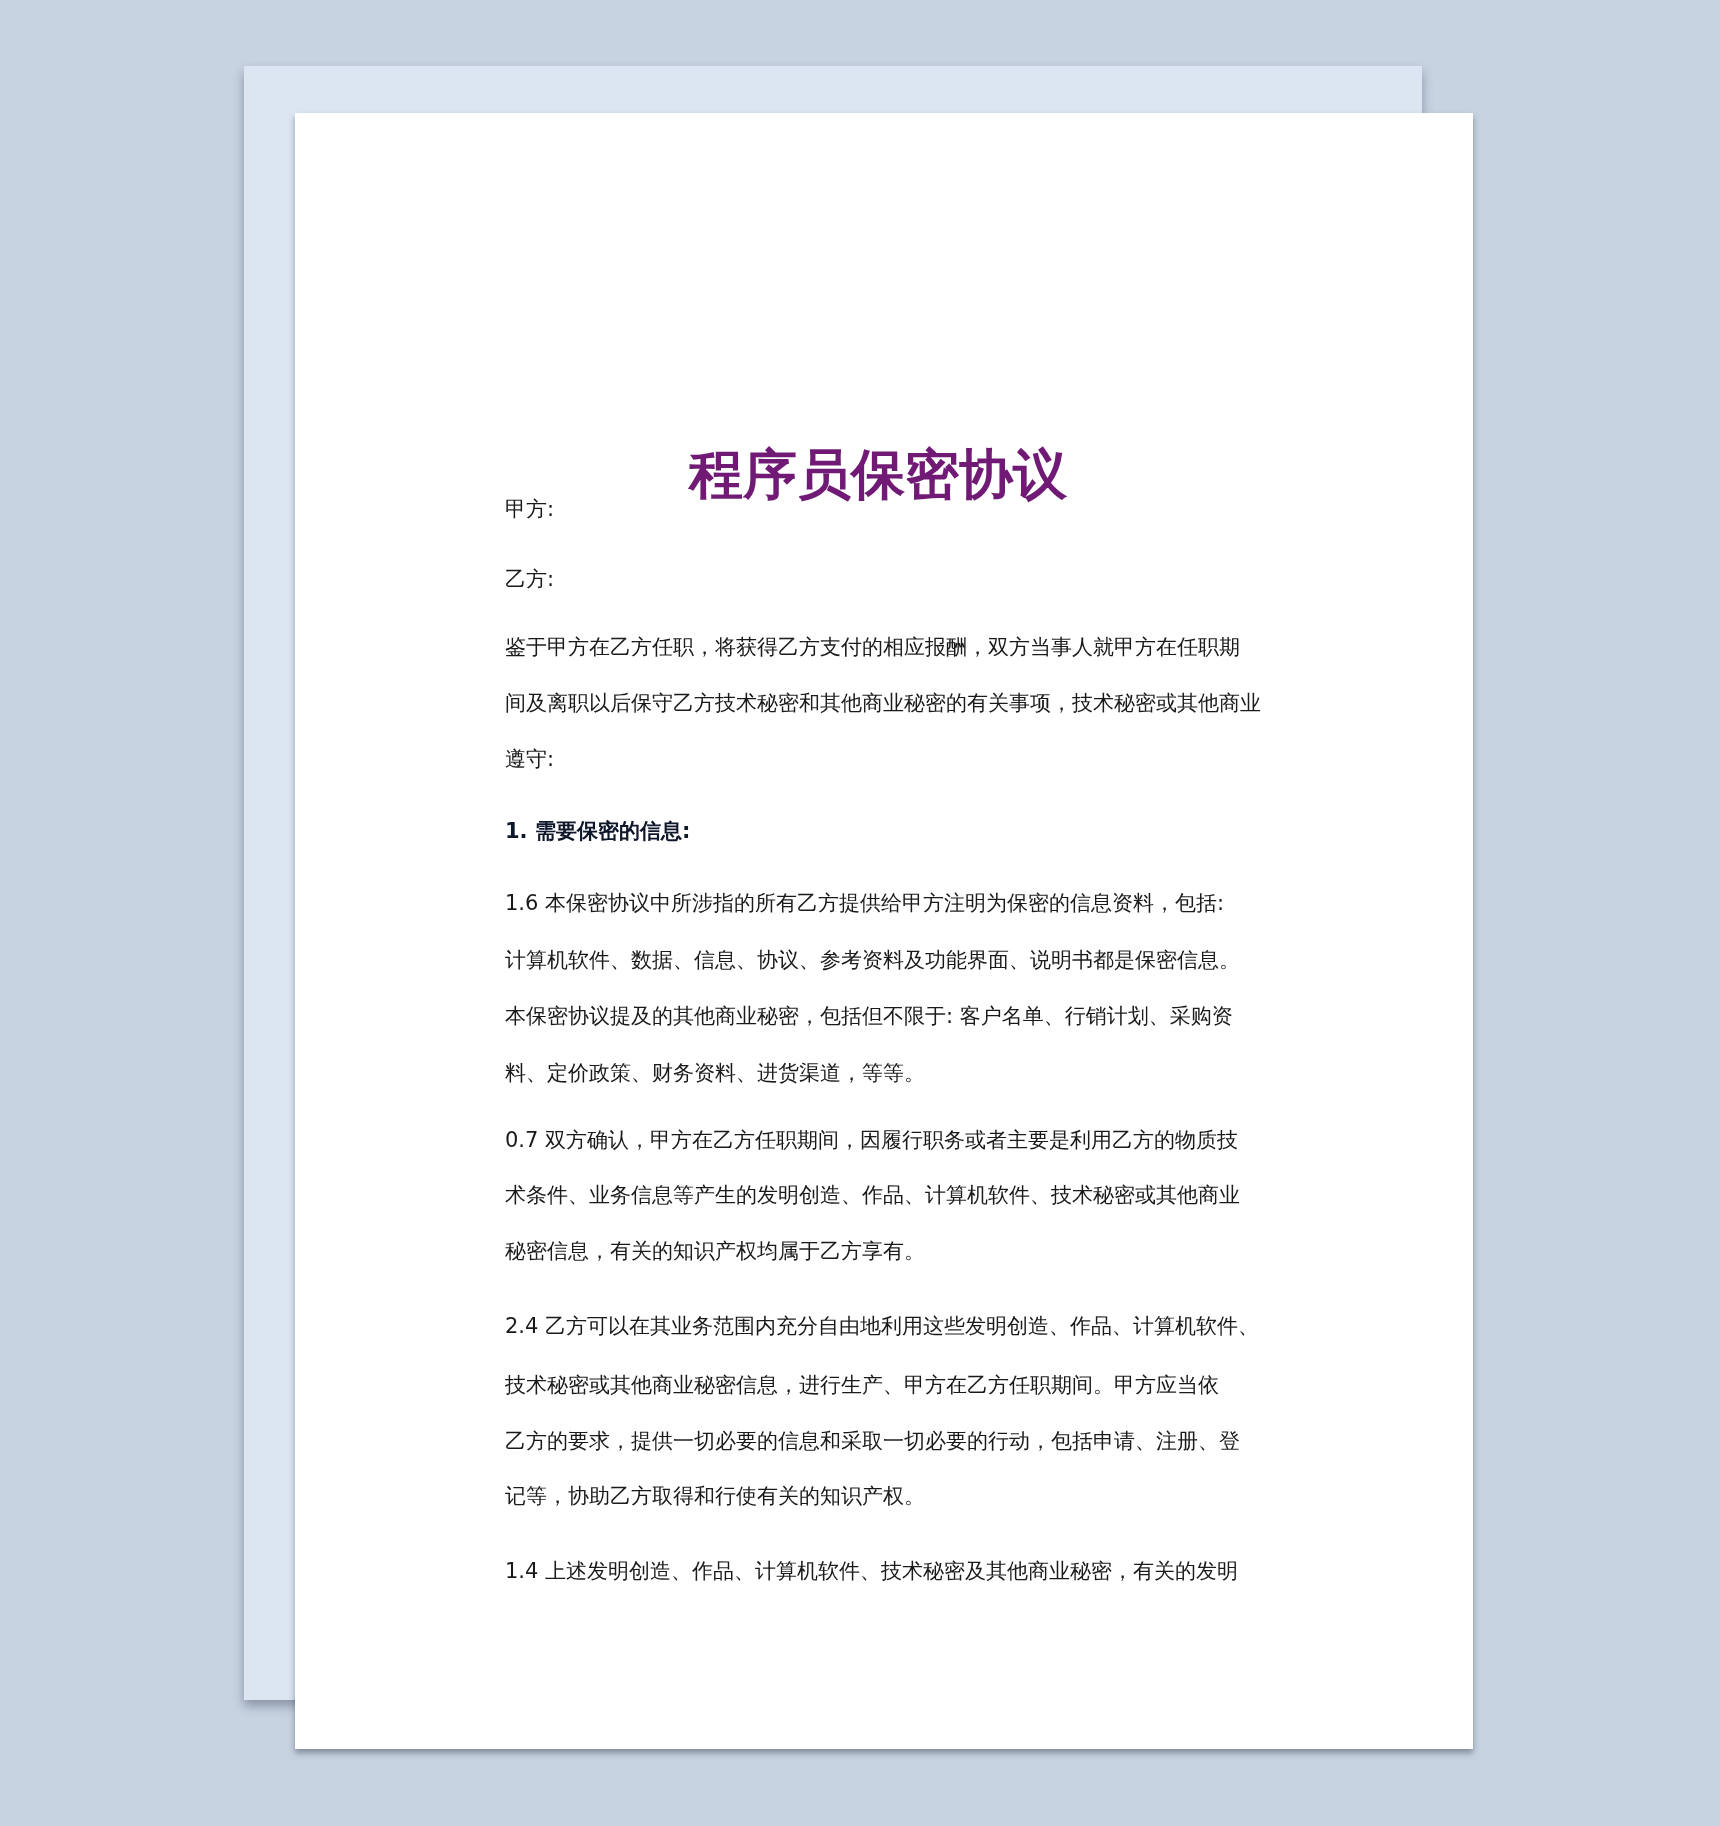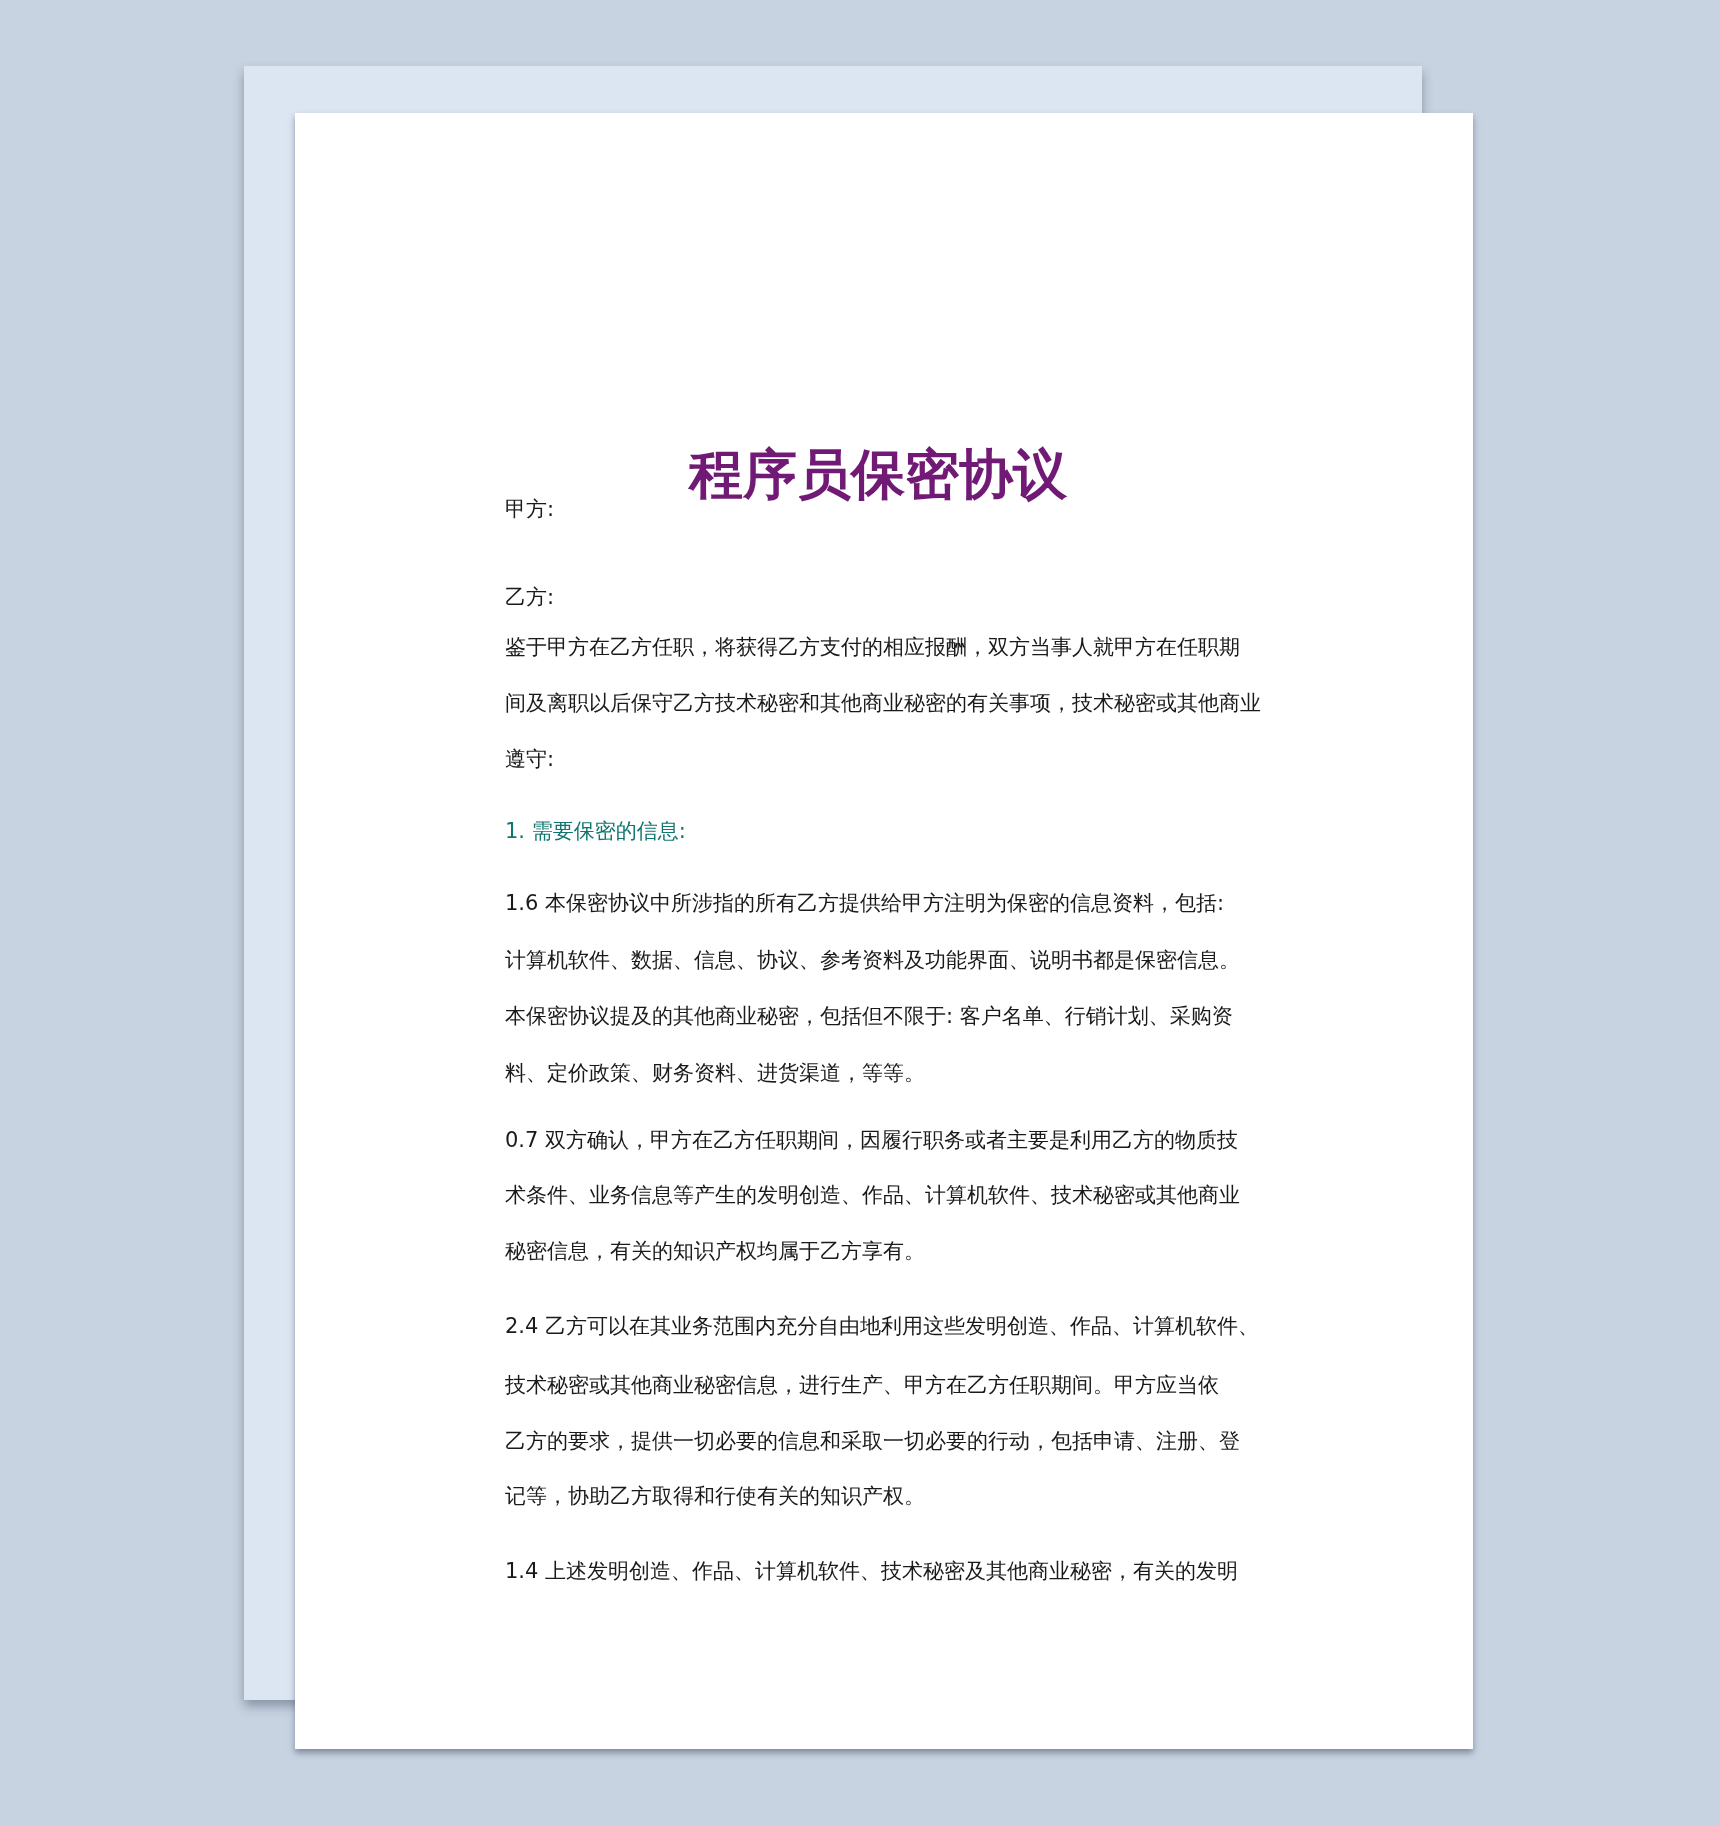--- a/index.html
+++ b/index.html
@@ -29,33 +29,33 @@
     margin-left: -12px;
   }
   .content {
     position: absolute; left: 210px; top: 0; width: 790px;
     color: #1a1a1a; font-size: 21px;
   }
   .line {
     position: absolute; left: 0; white-space: nowrap;
     line-height: 30px; height: 30px; margin-top: 48px;
   }
-  .bold { font-weight: normal; color: #0f766e; }
+  .bold { font-weight: bold; color: #0f172a; }
 </style>
 </head>
 <body>
 
 <div class="back-page"></div>
 
 <div class="front-page">
   <div class="title">程序员保密协议</div>
 
   <div class="content">
     <div class="line" style="top:333px">甲方:</div>
-    <div class="line" style="top:421px">乙方:</div>
+    <div class="line" style="top:403px">乙方:</div>
 
     <div>
       <div class="line" style="top:471px">鉴于甲方在乙方任职，将获得乙方支付的相应报酬，双方当事人就甲方在任职期</div>
       <div class="line" style="top:527px">间及离职以后保守乙方技术秘密和其他商业秘密的有关事项，技术秘密或其他商业</div>
       <div class="line" style="top:583px">遵守:</div>
     </div>
 
     <div class="line bold" style="top:655px">1.  需要保密的信息:</div>
 
     <div>

